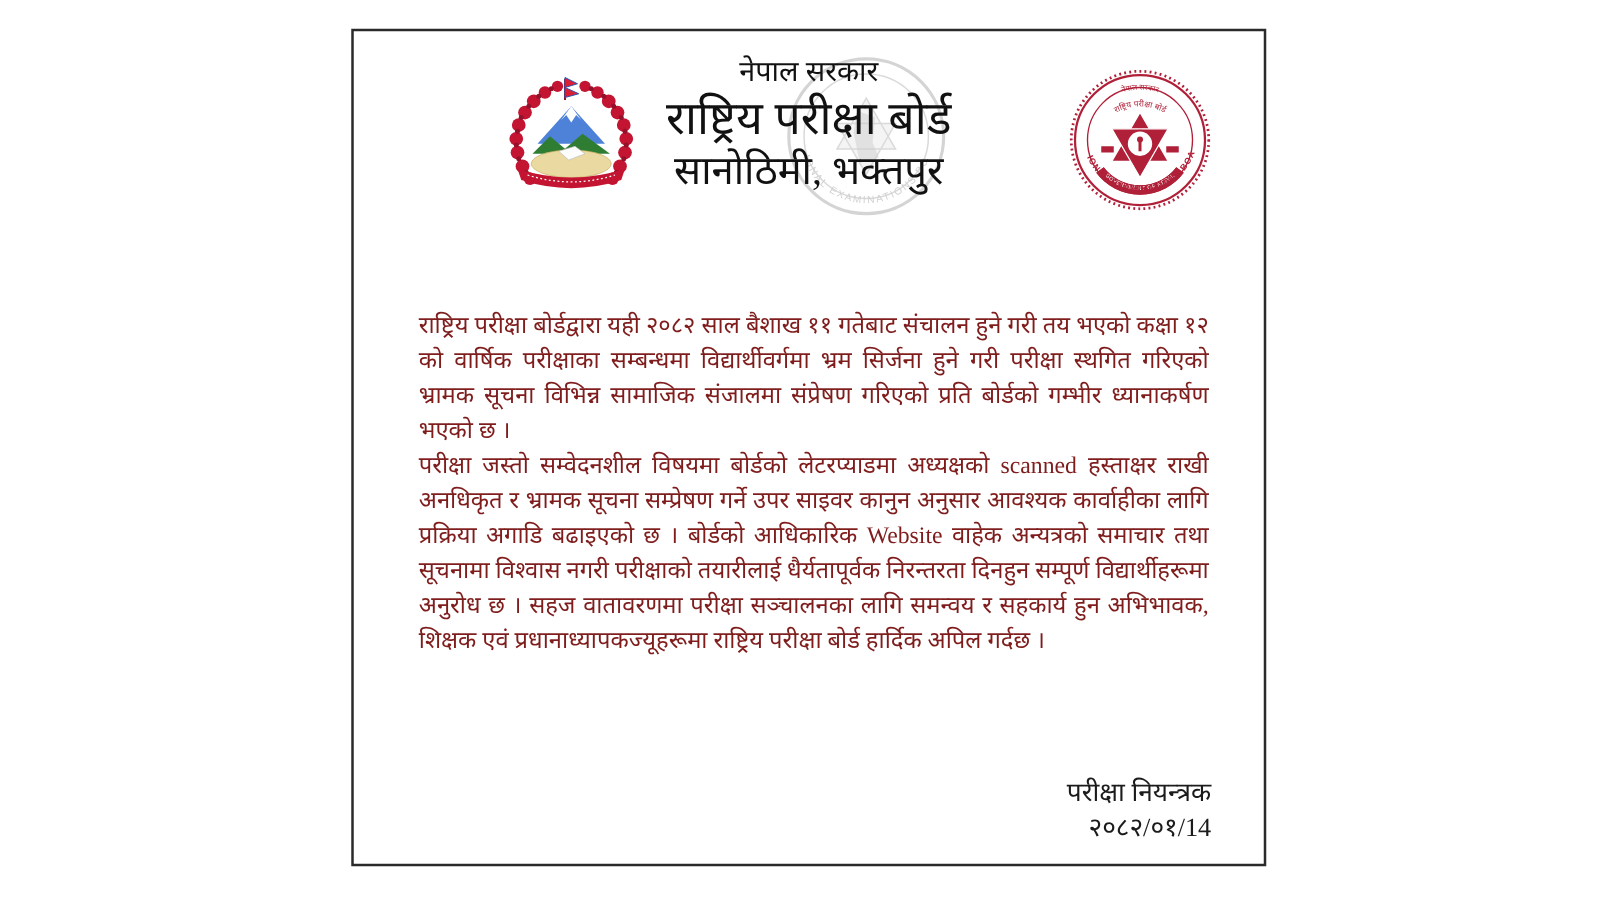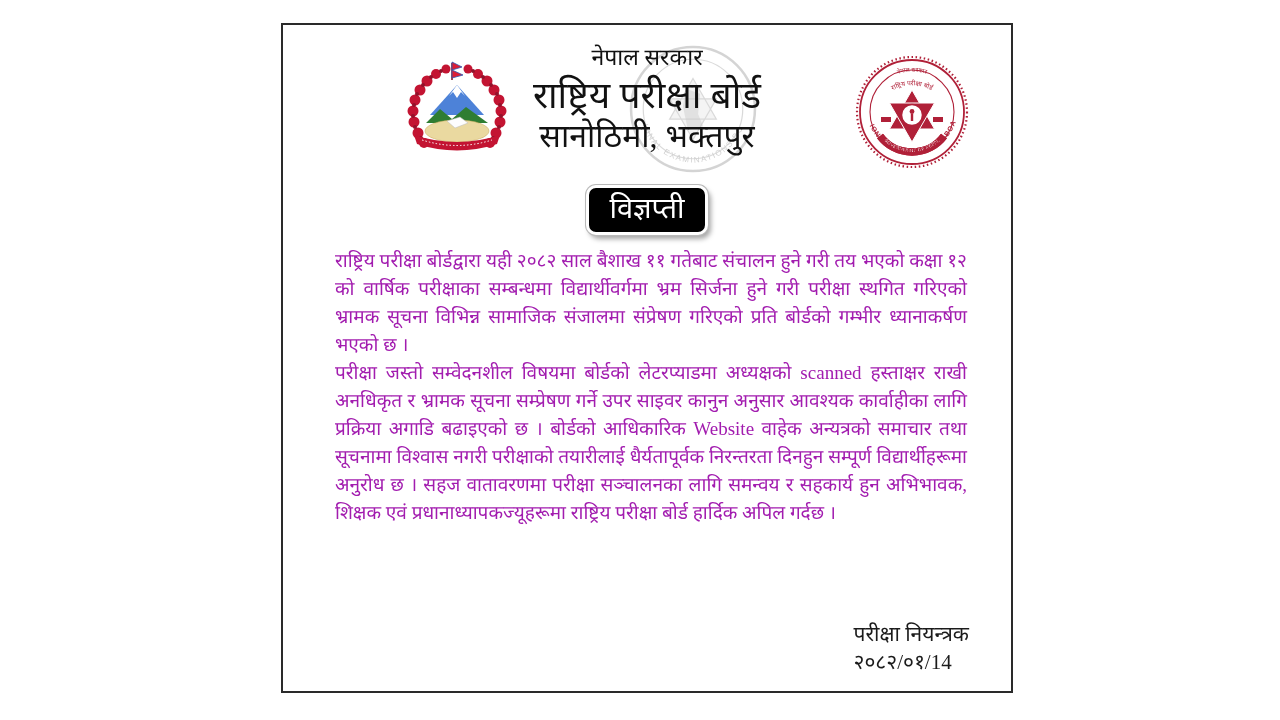--- a/index.html
+++ b/index.html
@@ -21,25 +21,25 @@
   .addr-line{font-size:32px;line-height:34px;}
   .title-row{position:absolute;left:0;right:0;top:160px;text-align:center;}
   .title-badge{
     display:inline-block;background:#000;color:#fff;
     font-size:29px;line-height:34px;padding:3px 20px 7px;
     border:3px solid #fff;border-radius:10px;
     box-shadow:0 0 0 1px #b9b9b9, 3px 4px 5px rgba(0,0,0,.35);
   }
   .body-text{
     position:absolute;left:52px;top:222px;width:632px;
-    text-align:justify;font-size:19px;line-height:28px;color:#a21caf;
+    text-align:justify;font-size:19px;line-height:28px;color:#7f1d1d;
   }
   .body-text p{margin:0;}
   .signature{
-    position:absolute;top:595px;right:42px;text-align:left;
+    position:absolute;top:595px;right:42px;text-align:right;
     font-size:21px;line-height:28px;color:#1b1b1b;
   }
 </style>
 </head>
 <body>
 
 <div class="canvas">
   <div class="page">
 
     <svg class="watermark" viewBox="0 0 130 130">
@@ -144,23 +144,20 @@
         <textPath href="#sealBottomArc" startOffset="50%" text-anchor="middle">NATIONAL EXAMINATIONS BOARD</textPath>
       </text>
     </svg>
 
     <div class="letterhead">
       <div class="gov-line">नेपाल सरकार</div>
       <div class="board-line">राष्ट्रिय परीक्षा बोर्ड</div>
       <div class="addr-line">सानोठिमी, भक्तपुर</div>
     </div>
 
-    <div class="title-row">
-      <span class="title-badge">विज्ञप्ती</span>
-    </div>
 
     <div class="body-text">
       <p>राष्ट्रिय परीक्षा बोर्डद्वारा यही २०८२ साल बैशाख ११ गतेबाट संचालन हुने गरी तय भएको कक्षा १२ को वार्षिक परीक्षाका सम्बन्धमा विद्यार्थीवर्गमा भ्रम सिर्जना हुने गरी परीक्षा स्थगित गरिएको भ्रामक सूचना विभिन्न सामाजिक संजालमा संप्रेषण गरिएको प्रति बोर्डको गम्भीर ध्यानाकर्षण भएको छ ।</p>
       <p>परीक्षा जस्तो सम्वेदनशील विषयमा बोर्डको लेटरप्याडमा अध्यक्षको scanned हस्ताक्षर राखी अनधिकृत र भ्रामक सूचना सम्प्रेषण गर्ने उपर साइवर कानुन अनुसार आवश्यक कार्वाहीका लागि प्रक्रिया अगाडि बढाइएको छ । बोर्डको आधिकारिक Website वाहेक अन्यत्रको समाचार तथा सूचनामा विश्वास नगरी परीक्षाको तयारीलाई धैर्यतापूर्वक निरन्तरता दिनहुन सम्पूर्ण विद्यार्थीहरूमा अनुरोध छ । सहज वातावरणमा परीक्षा सञ्चालनका लागि समन्वय र सहकार्य हुन अभिभावक, शिक्षक एवं प्रधानाध्यापकज्यूहरूमा राष्ट्रिय परीक्षा बोर्ड हार्दिक अपिल गर्दछ ।</p>
     </div>
 
     <div class="signature">
       <div>परीक्षा नियन्त्रक</div>
       <div>२०८२/०१/14</div>
     </div>

